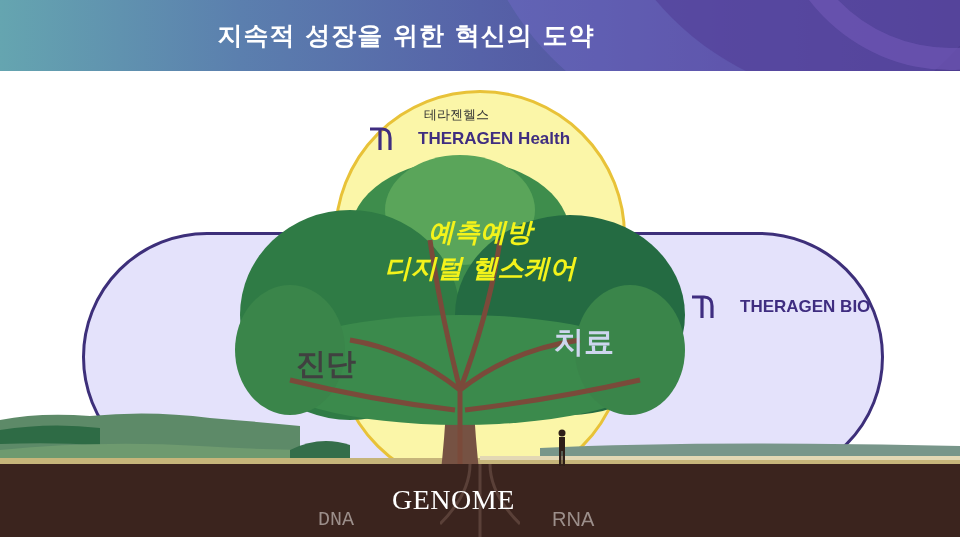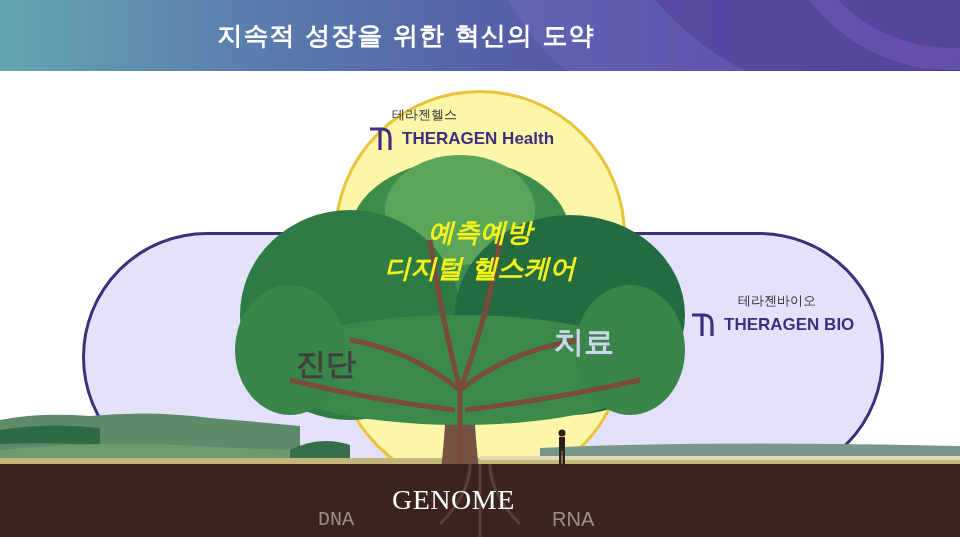--- a/index.html
+++ b/index.html
@@ -35,26 +35,26 @@
       position: absolute; left: 82px; top: 232px; width: 802px; height: 250px;
       border-radius: 125px; background: #e4e2fb; border: 3px solid #3d2f7a;
     }
     .pill-tall {
       position: absolute; left: 334px; top: 90px; width: 292px; height: 400px;
       border-radius: 146px; background: #fbf6a8; border: 3px solid #e8c238;
     }
 
     .brand { position: absolute; }
     .brand-kor { color: #333333; font-size: 13px; }
-    .brand-row { display: flex; align-items: center; gap: 6px; margin-top: 2px; }
+    .brand-row { display: flex; align-items: center; gap: 22px; margin-top: 2px; }
     .brand-logo { width: 28px; height: 26px; }
     .brand-eng { color: #3f2d80; font-size: 17px; font-weight: bold; font-family: "Liberation Sans", sans-serif; }
 
     .health { left: 368px; top: 106px; }
-    .health .brand-kor { margin-left: 24px; }
+    .health .brand-kor { margin-left: 56px; }
     .bio { left: 690px; top: 292px; }
     .bio .brand-kor { margin-left: 48px; }
 
     
     .landscape { position: absolute; left: 0; top: 400px; width: 960px; height: 70px; }
     .ground { position: absolute; left: 0; top: 464px; width: 960px; height: 73px; background: #3b241e; }
 
     .tree { position: absolute; left: 230px; top: 150px; width: 460px; height: 330px; }
 
     .label { position: absolute; font-family: "DejaVu Sans", sans-serif; font-weight: bold; }
@@ -117,21 +117,20 @@
   <div class="brand-row">
     <svg class="brand-logo" viewBox="0 0 28 26">
       <path d="M2 3 L14 3 Q22 3 22 12 L22 24" stroke="#3f2d80" stroke-width="3.2" fill="none"></path>
       <path d="M12 3 L12 24" stroke="#3f2d80" stroke-width="3.2" fill="none"></path>
     </svg>
     <span class="brand-eng">THERAGEN Health</span>
   </div>
 </div>
 
 <div class="brand bio">
-  <div class="brand-kor">테라젠바이오</div>
   <div class="brand-row">
     <svg class="brand-logo" viewBox="0 0 28 26">
       <path d="M2 3 L14 3 Q22 3 22 12 L22 24" stroke="#3f2d80" stroke-width="3.2" fill="none"></path>
       <path d="M12 3 L12 24" stroke="#3f2d80" stroke-width="3.2" fill="none"></path>
     </svg>
     <span class="brand-eng">THERAGEN BIO</span>
   </div>
 </div>
 
 <div class="label lbl-predict">

